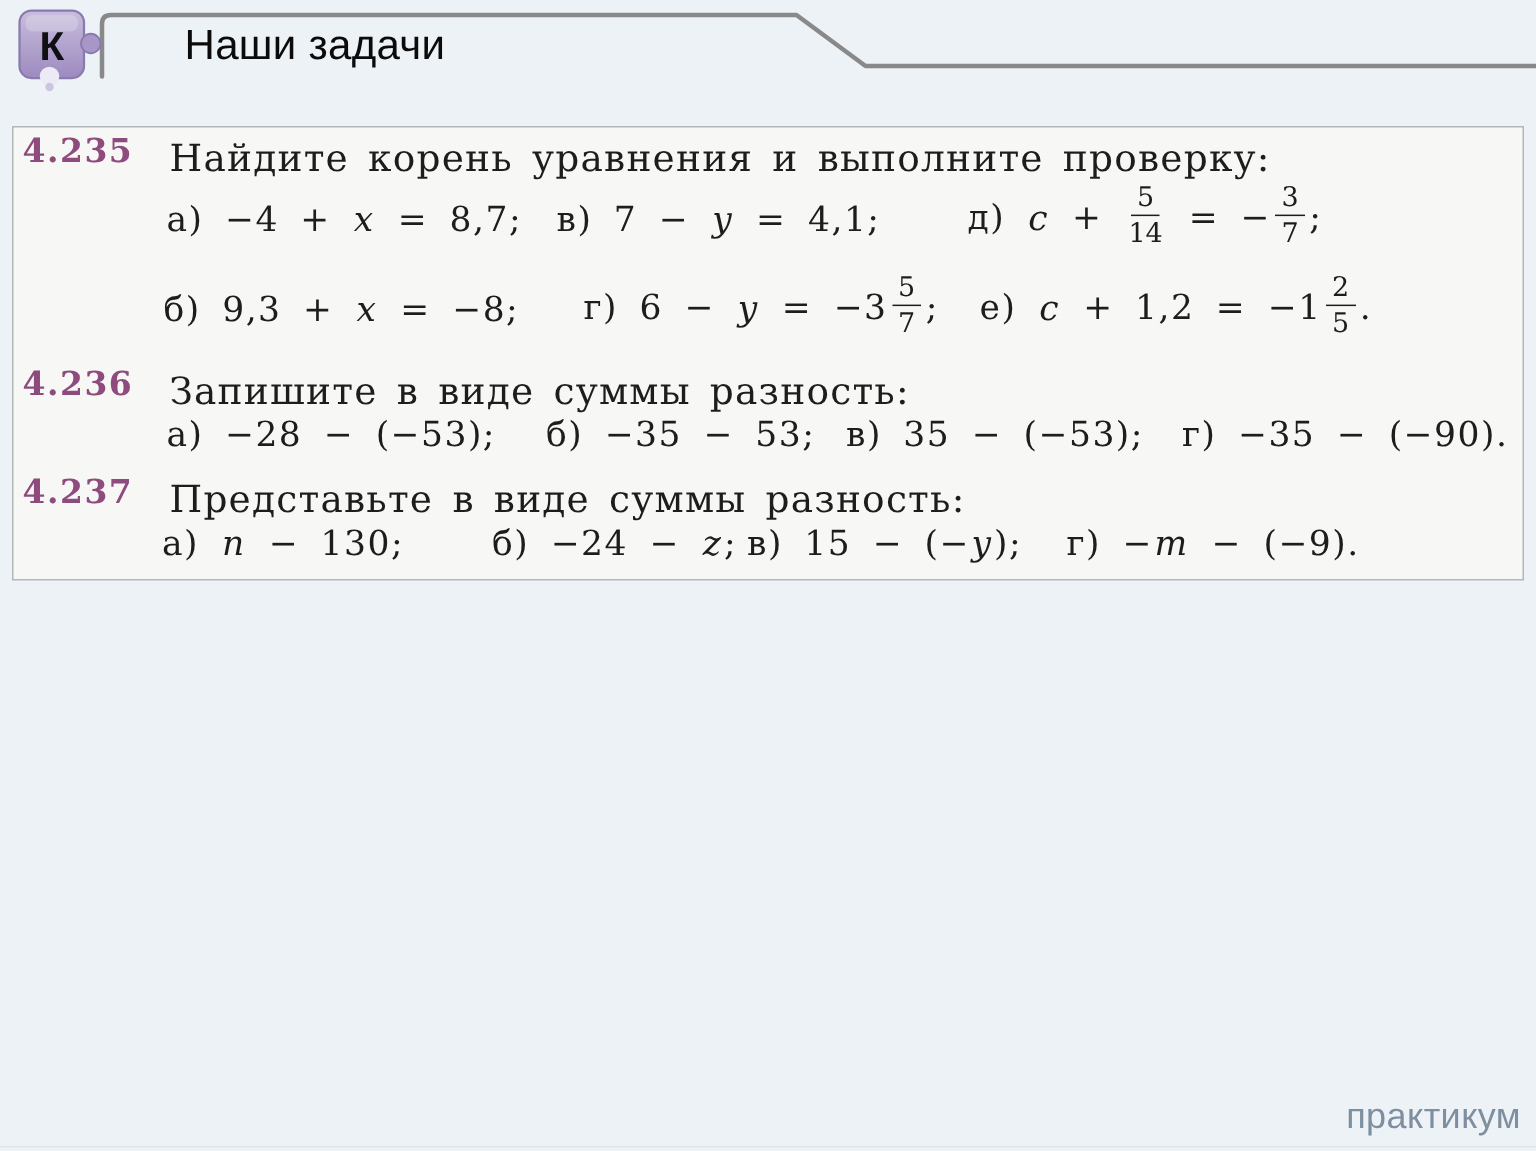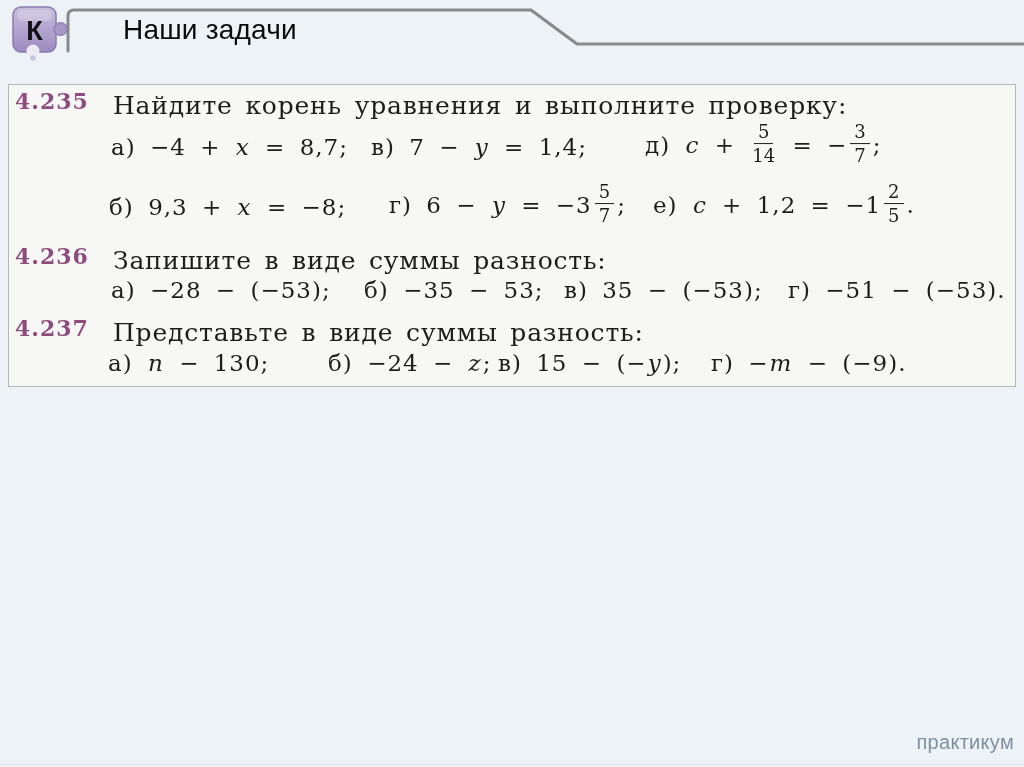--- a/index.html
+++ b/index.html
@@ -55,21 +55,21 @@
     display:inline-flex;flex-direction:column;align-items:center;
     vertical-align:middle;margin:0 3px;line-height:1;position:relative;top:-3px;
     letter-spacing:0;word-spacing:0;
   }
   .frac .fnum{font-size:18px;line-height:1.08;padding:0 4px 2px;border-bottom:1.7px solid var(--text)}
   .frac .fden{font-size:18px;line-height:1.08;padding-top:2px}
 
   
   .footer-label{
     position:absolute;right:10px;top:731px;
-    font-size:20px;color:var(--footer-text);letter-spacing:0.3px;
+    font-size:24px;color:var(--footer-text);letter-spacing:0.3px;
   }
   .bottom-rule{position:absolute;left:0;right:0;bottom:2px;height:1px;background:#dde6ee}
 </style>
 </head>
 <body>
 
 <div class="slide">
 
   <svg class="header-line" width="1024" height="60" viewBox="0 0 1024 60">
     <path d="M68 51 L68 16 Q68 10 74 10 L531 10 L577 44 L1024 44" fill="none" stroke="var(--header-line)" stroke-width="3" stroke-linejoin="round" stroke-linecap="round"></path>
@@ -92,21 +92,21 @@
     <span class="icon-letter">К</span>
   </div>
 
   <h1 class="page-title">Наши задачи</h1>
 
   <section class="task-card">
 
     <span class="prob-num" style="left:6px;top:3px">4.235</span>
     <span class="prob-statement" style="left:104px;top:6px">Найдите корень уравнения и выполните проверку:</span>
     <div class="eq" style="left:102px;top:62px"><span>а) −4 + </span><span class="var">x</span><span> = 8,7;</span></div>
-    <div class="eq" style="left:362px;top:62px"><span>в) 7 − </span><span class="var">y</span><span> = 1,4;</span></div>
+    <div class="eq" style="left:362px;top:62px"><span>в) 7 − </span><span class="var">y</span><span> = 4,1;</span></div>
     <div class="eq" style="left:636px;top:62px"><span>д) </span><span class="var">c</span><span> + </span><span class="frac">
           <span class="fnum">5</span>
           <span class="fden">14</span>
         </span><span> = −</span><span class="frac">
           <span class="fnum">3</span>
           <span class="fden">7</span>
         </span><span>;</span></div>
     <div class="eq" style="left:100px;top:122px"><span>б) 9,3 + </span><span class="var">x</span><span> = −8;</span></div>
     <div class="eq" style="left:380px;top:122px"><span>г) 6 − </span><span class="var">y</span><span> = −3</span><span class="frac">
           <span class="fnum">5</span>
@@ -115,21 +115,21 @@
     <div class="eq" style="left:644px;top:122px"><span>е) </span><span class="var">c</span><span> + 1,2 = −1</span><span class="frac">
           <span class="fnum">2</span>
           <span class="fden">5</span>
         </span><span>.</span></div>
 
     <span class="prob-num" style="left:6px;top:158px">4.236</span>
     <span class="prob-statement" style="left:104px;top:161px">Запишите в виде суммы разность:</span>
     <div class="eq" style="left:102px;top:205px"><span>а) −28 − (−53);</span></div>
     <div class="eq" style="left:355px;top:205px"><span>б) −35 − 53;</span></div>
     <div class="eq" style="left:555px;top:205px"><span>в) 35 − (−53);</span></div>
-    <div class="eq" style="left:779px;top:205px"><span>г) −51 − (−53).</span></div>
+    <div class="eq" style="left:779px;top:205px"><span>г) −35 − (−90).</span></div>
 
     <span class="prob-num" style="left:6px;top:230px">4.237</span>
     <span class="prob-statement" style="left:104px;top:233px">Представьте в виде суммы разность:</span>
     <div class="eq" style="left:99px;top:278px"><span>а) </span><span class="var">n</span><span> − 130;</span></div>
     <div class="eq" style="left:319px;top:278px"><span>б) −24 − </span><span class="var">z</span><span>;</span></div>
     <div class="eq" style="left:489px;top:278px"><span>в) 15 − (−</span><span class="var">y</span><span>);</span></div>
     <div class="eq" style="left:702px;top:278px"><span>г) −</span><span class="var">m</span><span> − (−9).</span></div>
 
   </section>
 

